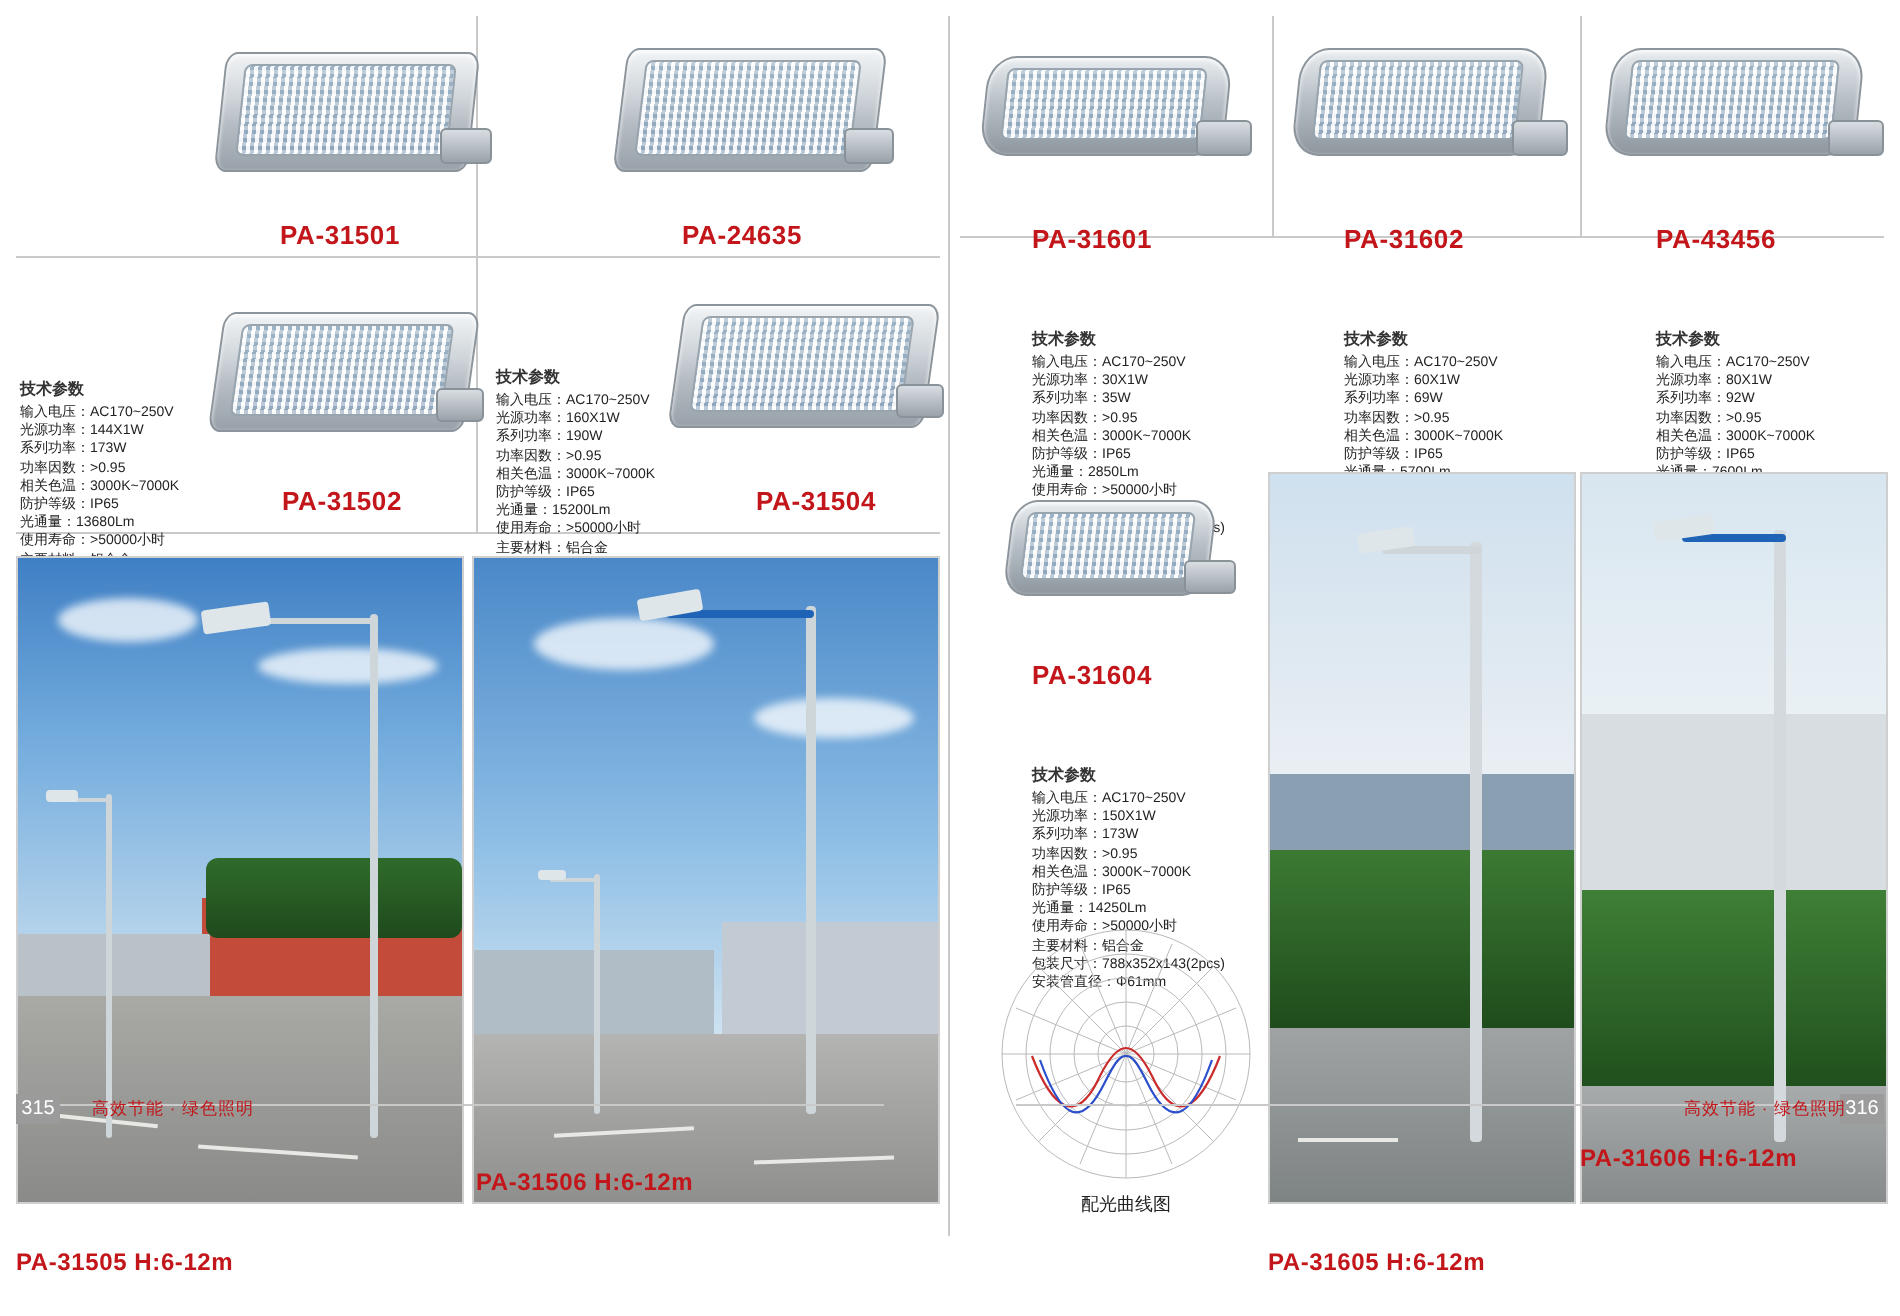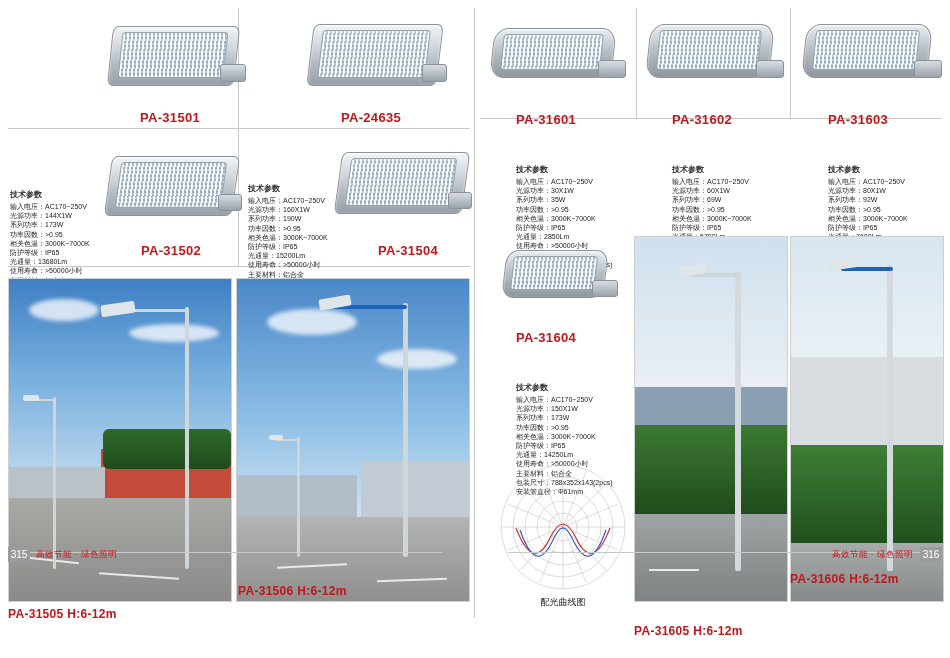--- a/index.html
+++ b/index.html
@@ -66,21 +66,21 @@
   .photo .polearm{position:absolute;background:#cfd6da;height:3px;border-radius:2px;}
   .photo .head{position:absolute;background:#dfe6ea;border-radius:2px;}
 
   
   .polar{position:absolute;}
   .polar-cap{position:absolute;width:100%;text-align:center;font-size:9px;color:#222;}
   .pgnum{
     position:absolute;bottom:2px;width:22px;height:15px;background:#9b9b9b;color:#fff;
     font-size:10px;text-align:center;line-height:15px;
   }
-  .footer-txt{position:absolute;bottom:3px;font-size:8.5px;color:#c2161b;letter-spacing:.5px;}
+  .footer-txt{position:absolute;bottom:3px;font-size:8.5px;color:#c2161b;letter-spacing:.5px;margin-left:10px;}
   .footer-line{position:absolute;bottom:11px;height:1px;background:#c9c9c9;}
 </style>
 </head>
 <body>
 
 <div class="page">
 
   <div class="hr" style="left:8px;top:128px;width:462px;"></div>
   <div class="vr" style="left:238px;top:8px;height:258px;"></div>
   <div class="hr" style="left:8px;top:266px;width:462px;"></div>
@@ -193,21 +193,21 @@
       <div>包装尺寸：576x247x132(2pcs)</div>
       <div>安装管直径：Φ61mm</div>
     </div>
   </div>
 
   <div class="lamp type2" style="left:798px;top:12px;width:144px;height:86px;">
     <div class="body" style="left:6px;top:12px;width:124px;height:52px;border-radius:14px/16px;transform:skewX(-6deg);"></div>
     <div class="panel" style="left:16px;top:18px;width:102px;height:38px;transform:skewX(-6deg);"></div>
     <div class="arm" style="left:116px;top:48px;width:26px;height:16px;"></div>
   </div>
-  <div class="model-title abs" style="left:828px;top:112px;">PA-31603</div>
+  <div class="model-title abs" style="left:828px;top:112px;">PA-43456</div>
   <div class="abs" style="left:828px;top:127px;width:112px;">
     <div class="spec-title">技术参数</div>
     <div class="spec-list">
       <div>输入电压：AC170~250V</div>
       <div>光源功率：80X1W</div>
       <div>系列功率：92W</div>
       <div>功率因数：&gt;0.95</div>
       <div>相关色温：3000K~7000K</div>
       <div>防护等级：IP65</div>
       <div>光通量：7600Lm</div>
@@ -274,21 +274,21 @@
     <div class="road" style="height:32%;background:linear-gradient(180deg,#a9a9a6,#8a8a88);"></div>
     <div class="lane" style="left:10px;bottom:40px;width:60px;transform:rotate(6deg);"></div>
     <div class="lane" style="left:90px;bottom:24px;width:80px;transform:rotate(4deg);"></div>
     <div class="pole" style="left:176px;top:28px;height:262px;"></div>
     <div class="polearm" style="left:104px;top:30px;width:76px;"></div>
     <div class="head" style="left:92px;top:24px;width:34px;height:12px;transform:rotate(-8deg);"></div>
     <div class="pole" style="left:44px;top:118px;height:172px;width:3px;"></div>
     <div class="polearm" style="left:20px;top:120px;width:26px;height:2px;"></div>
     <div class="head" style="left:14px;top:116px;width:16px;height:6px;"></div>
   </div>
-  <div class="abs model-title" style="left:8px;top:607px;font-size:12px;">PA-31505 H:6-12m</div>
+  <div class="abs model-title" style="left:8px;top:624px;font-size:12px;">PA-31505 H:6-12m</div>
 
   <div class="photo" style="left:236px;top:278px;width:232px;height:322px;">
     <div class="sky" style="height:78%;background:linear-gradient(180deg,#4a88c8 0%,#8cbde5 55%,#d6e7f2 100%);"></div>
     <div class="cloud" style="left:30px;top:30px;width:90px;height:26px;"></div>
     <div class="cloud" style="left:140px;top:70px;width:80px;height:20px;"></div>
     <div class="bldg2" style="left:0px;top:196px;width:120px;height:60px;background:#b0bcc6;"></div>
     <div class="bldg2" style="left:124px;top:182px;width:108px;height:74px;background:#c2cbd3;"></div>
     <div class="road" style="height:26%;background:linear-gradient(180deg,#b4b4b2,#8f8f8d);"></div>
     <div class="lane" style="left:40px;bottom:34px;width:70px;transform:rotate(-3deg);"></div>
     <div class="lane" style="left:140px;bottom:20px;width:70px;transform:rotate(-2deg);"></div>

